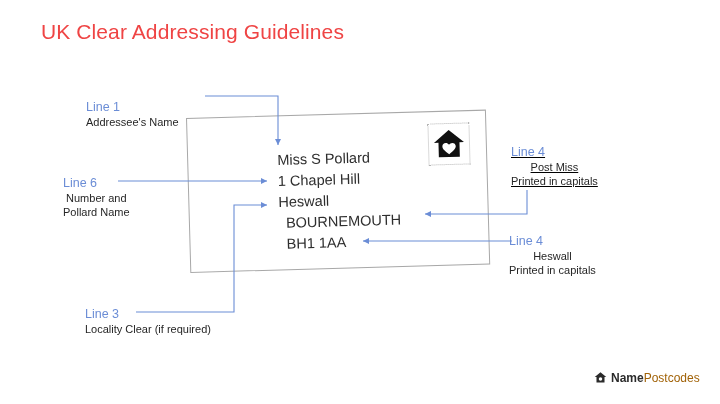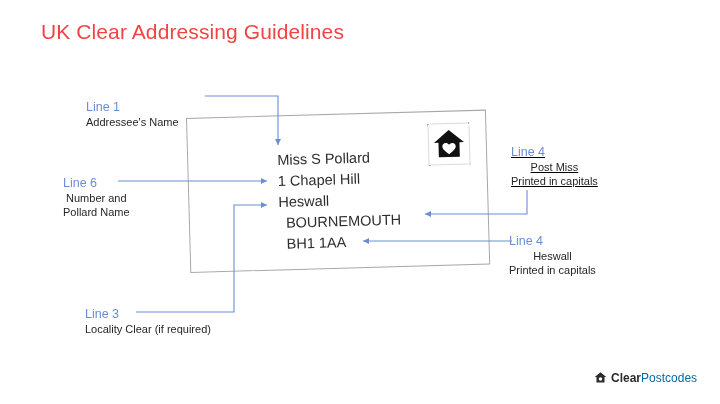--- a/index.html
+++ b/index.html
@@ -111,21 +111,21 @@
   .logo {
     position: absolute;
     left: 594px;
     top: 371px;
     display: flex;
     align-items: center;
     gap: 4px;
   }
   .logo-text { font-size: 12px; line-height: 12px; white-space: nowrap; }
   .logo-ideal { color: #2b2b2b; font-weight: bold; }
-  .logo-postcodes { color: #0369a1; }
+  .logo-postcodes { color: #a16207; }
 </style>
 </head>
 <body>
 
 <div id="slide">
 
   <div class="title">UK Clear Addressing Guidelines</div>
 
   <div class="envelope"></div>
 
@@ -190,17 +190,17 @@
     <div class="lbl-desc">Heswall</div>
     <div class="lbl-desc">Printed in capitals</div>
   </div>
 
   <div class="logo">
     <svg width="13" height="13" viewBox="0 0 34 34">
       <path d="M17 3 L32 15.5 L27.5 15.5 L27.5 30 L6.5 30 L6.5 15.5 L2 15.5 Z" fill="#2b2b2b"></path>
       <circle cx="17" cy="21" r="4.6" fill="#ffffff"></circle>
     </svg>
     <span class="logo-text">
-      <span class="logo-ideal">Clear</span><span class="logo-postcodes">Postcodes</span>
+      <span class="logo-ideal">Name</span><span class="logo-postcodes">Postcodes</span>
     </span>
   </div>
 
 </div>
 
 </body></html>

